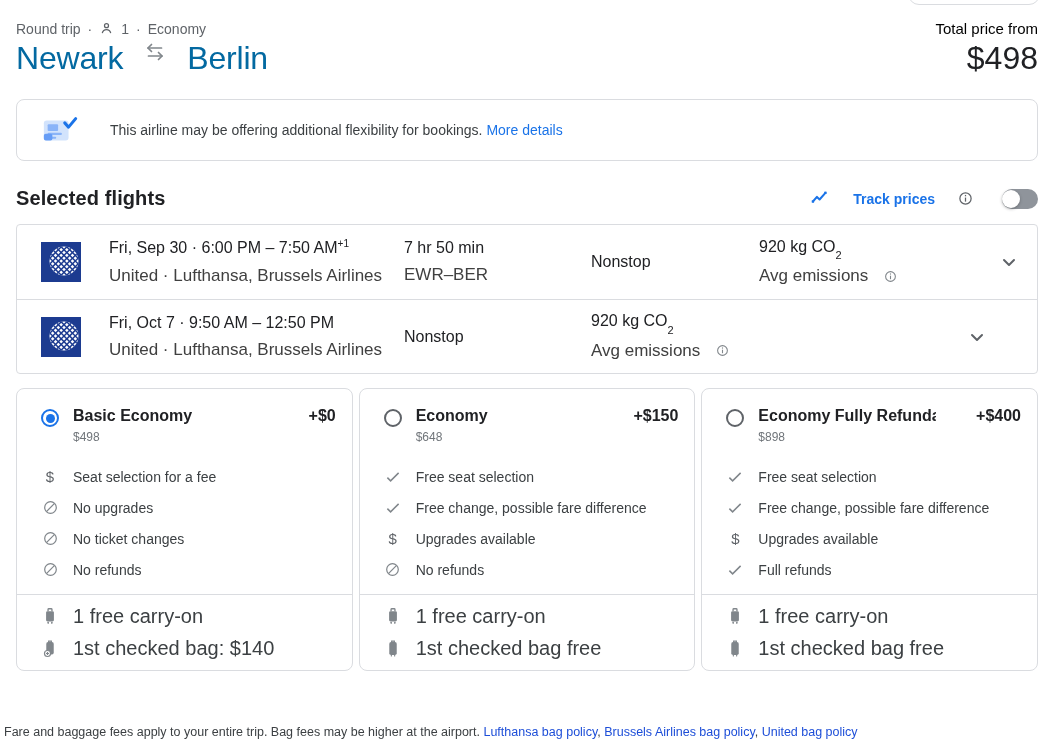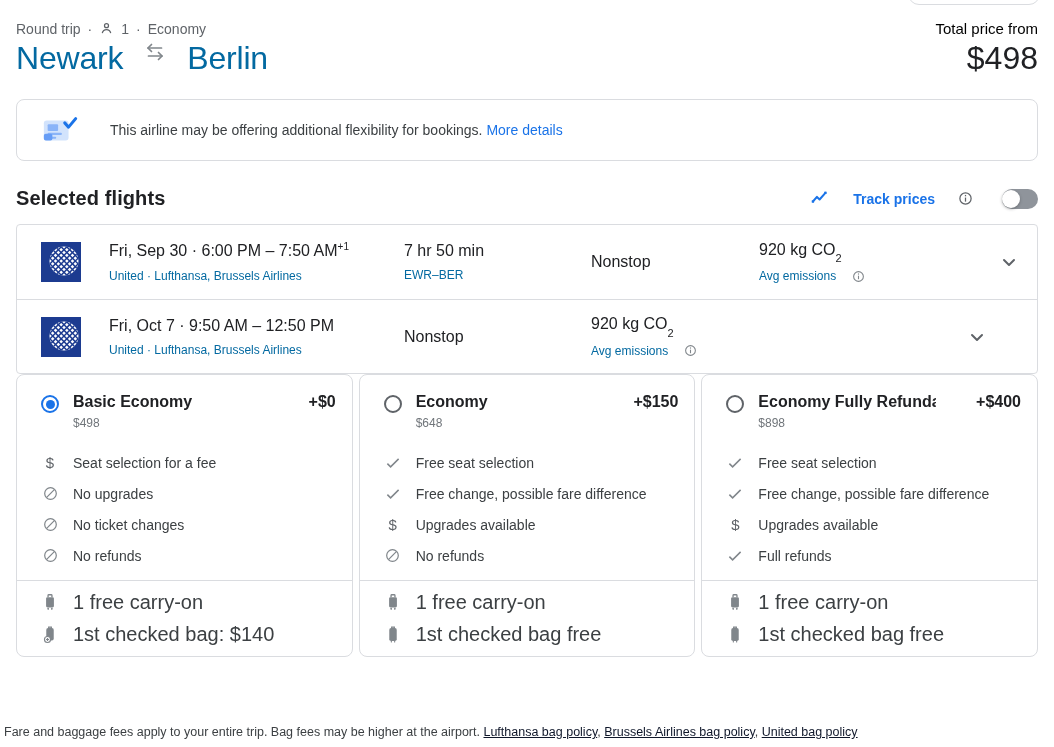--- a/index.html
+++ b/index.html
@@ -27,44 +27,44 @@
   .track-label{color:#1a73e8;font-size:14px;font-weight:700}
   .toggle{width:36px;height:20px;border-radius:10px;background:#8f949b;position:relative;cursor:pointer;flex:none;margin-left:6px}
   .toggle-knob{position:absolute;left:0;top:1px;width:18px;height:18px;border-radius:50%;background:#fff;box-shadow:0 1px 3px rgba(60,64,67,.45)}
   
   .flight-list{margin-top:14px;border:1px solid #dadce0;border-radius:4px}
   .flight-row{display:grid;grid-template-columns:68px 295px 187px 168px 1fr 32px;align-items:center;height:74px;padding:0 16px 0 24px;cursor:pointer}
   .flight-row + .flight-row{border-top:1px solid #dadce0}
   .logo{width:40px;height:40px;border-radius:2px;overflow:hidden}
   .f-main{font-size:16px;color:#202124}
   .f-main sup{font-size:10px;vertical-align:super}
-  .f-sub{font-size:12px;color:#0369a1;margin-top:8px}
+  .f-sub{font-size:17px;color:#404040;margin-top:8px}
   .f16{font-size:16px;color:#202124}
   .emis-cap{display:flex;align-items:center;gap:16px}
   .co2sub{font-size:11px;vertical-align:sub;position:relative;top:3px}
   .chev{display:flex;justify-content:flex-end;cursor:pointer}
   
-  .fare-cards{display:flex;gap:6px;}
+  .fare-cards{display:flex;gap:6px;margin-top:14px}
   .fare-card{flex:1;border:1px solid #dadce0;border-radius:8px;height:283px;padding:18px 16px 10px 24px;display:flex;flex-direction:column;cursor:pointer}
   .fc-head{display:flex;align-items:flex-start}
   .radio{width:18px;height:18px;border-radius:50%;border:2px solid #5f6368;margin-top:2px;flex:none;cursor:pointer;background:#fff}
   .radio.sel{border-color:#1a73e8;position:relative}
   .radio.sel::after{content:"";position:absolute;inset:2.5px;background:#1a73e8;border-radius:50%}
   .fc-info{margin-left:14px;min-width:0}
   .fc-name{font-size:16px;font-weight:700;color:#202124;white-space:nowrap;overflow:hidden;max-width:178px}
   .fc-price{font-size:12px;color:#70757a;margin-top:5px}
   .fc-delta{margin-left:auto;font-size:16px;font-weight:700;color:#202124;padding-left:6px}
   .fc-feats{margin-top:17px}
   .feat{display:flex;align-items:center;height:31px;font-size:14px;color:#3c4043}
   .fico{width:18px;display:flex;justify-content:center;align-items:center;flex:none;margin-right:14px;color:#5f6368;font-size:15px}
   .fc-div{border-top:1px solid #dadce0;margin:9px -16px 5px -24px}
   .bag{display:flex;align-items:center;height:32px;font-size:20px;color:#3c4043}
   
   .footer{position:absolute;left:4px;bottom:8px;font-size:12.5px;color:#3c4043;white-space:nowrap}
-  .footer a{color:#0f172a;text-decoration:underline;cursor:pointer}
+  .footer a{color:#1d4ed8;cursor:pointer}
   svg{display:block}
 </style>
 </head>
 <body>
 
 <div class="page">
   <div class="cutoff-pill"></div>
 
   <div class="meta-row">
     <div class="meta-left">

